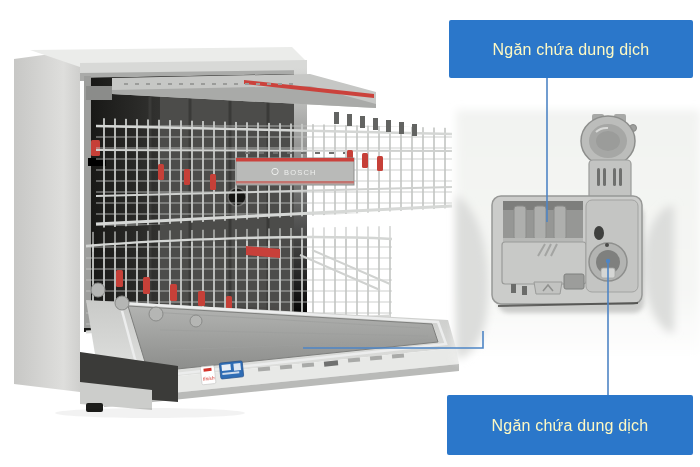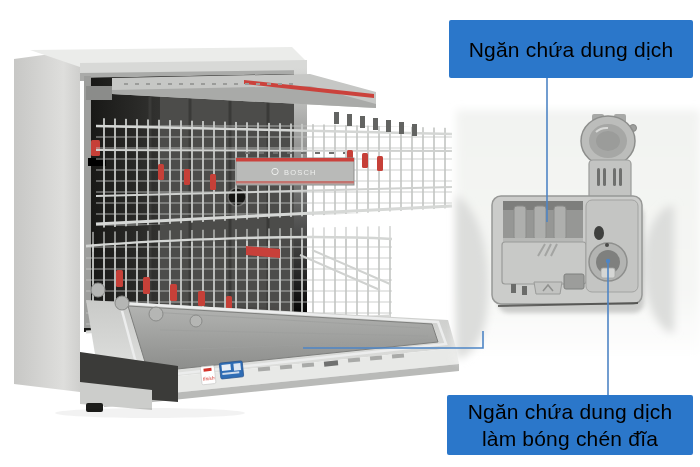--- a/index.html
+++ b/index.html
@@ -3,22 +3,22 @@
 <meta charset="utf-8">
 <style>
   html,body{margin:0;padding:0;background:#ffffff;}
   .stage{
     position:relative;width:700px;height:467px;background:#ffffff;overflow:hidden;
     font-family:"Liberation Sans","DejaVu Sans",sans-serif;
   }
   .scene-svg{position:absolute;left:0;top:0;}
   .callout{
     position:absolute;display:flex;flex-direction:column;align-items:center;justify-content:center;
-    background:#2b77ca;color:#000000;text-align:center;border-radius:2px;
-    font-size:21px;line-height:27px;letter-spacing:.2px;
+    background:#2b77ca;color:#fef9c3;text-align:center;border-radius:2px;
+    font-size:16px;line-height:27px;letter-spacing:.2px;
   }
   .callout-top{left:449px;top:20px;width:244px;height:58px;}
   .callout-bottom{left:447px;top:395px;width:246px;height:60px;}
 </style>
 </head>
 <body>
 
 <div class="stage">
 
 <svg class="scene-svg" width="700" height="467" viewBox="0 0 700 467">
@@ -267,16 +267,15 @@
     <path d="M303,348 H483 V331"></path>
     <circle cx="608" cy="261" r="2.2" fill="#4e85c5" stroke="none"></circle>
   </g>
 </svg>
 
 <div class="callout callout-top">
   <span>Ngăn chứa dung dịch</span>
 </div>
 <div class="callout callout-bottom">
   <span>Ngăn chứa dung dịch</span>
-  <span>làm bóng chén đĩa</span>
 </div>
 
 </div>
 
 </body></html>

